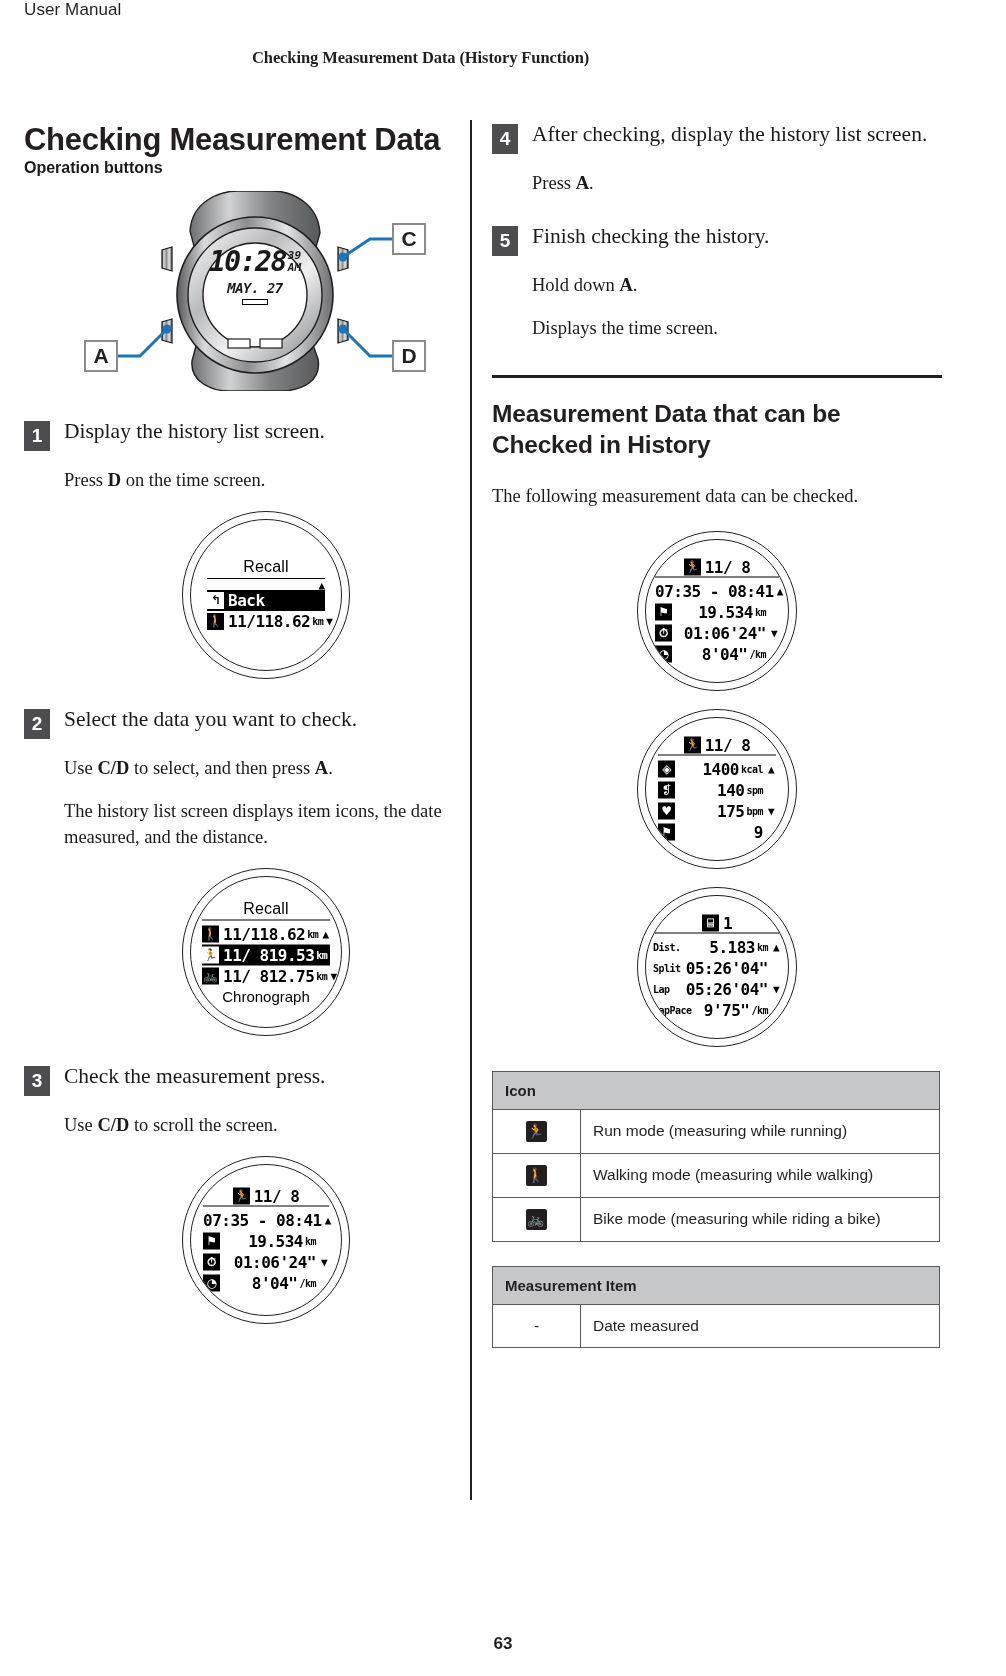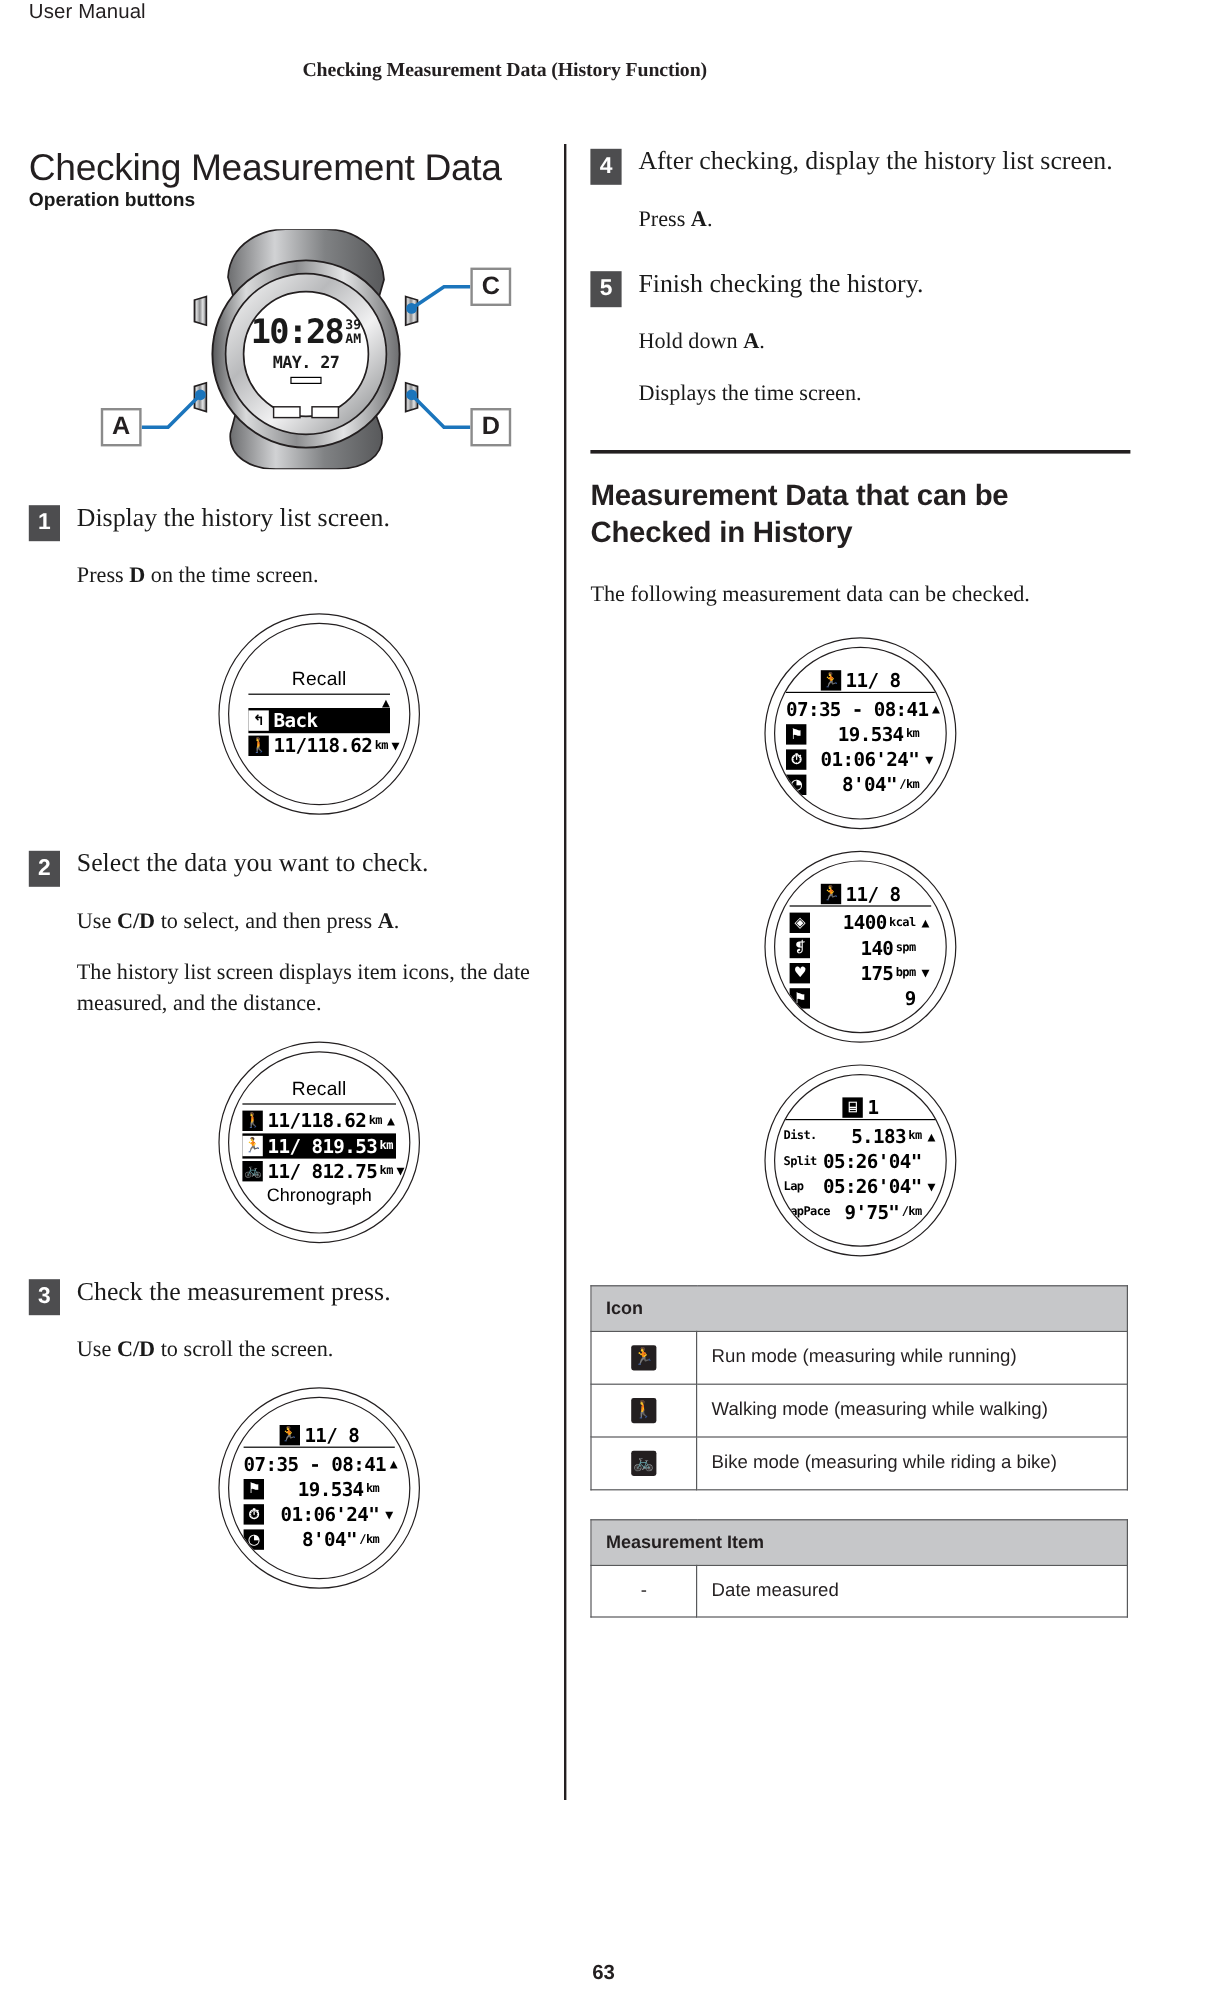--- a/index.html
+++ b/index.html
@@ -34,21 +34,21 @@
   }
   #col-left  { position:absolute; left:24px;  top:0; width:444px; }
   #col-right { position:absolute; left:492px; top:0; width:450px; }
   #col-divider {
     position:absolute; left:470px; top:0px; width:2px; height:1380px;
     background:#231f20;
   }
 
   h1.section-title {
     font-family:"Liberation Sans", sans-serif;
-    font-weight:normal; font-size:31px; line-height:1.26;
+    font-weight:bold; font-size:31px; line-height:1.26;
     margin:0 0 0 0; color:#231f20; letter-spacing:-0.3px;
   }
   h2.section-title2 {
     font-family:"Liberation Sans", sans-serif;
     font-weight:bold; font-size:24.5px; line-height:1.28;
     margin:0; color:#231f20; letter-spacing:-0.2px;
   }
   p.body { font-size:18.5px; line-height:1.42; margin:22px 0 0 0; }
   .label-bold {
     font-family:Liberation Sans, sans-serif;
@@ -244,21 +244,21 @@
 
         <polyline points="303,66 330,48 352,48" fill="none" stroke="#1b75bc" stroke-width="3"></polyline>
         <circle cx="303" cy="66" r="4.5" fill="#1b75bc"></circle>
         <polyline points="303,138 330,165 352,165" fill="none" stroke="#1b75bc" stroke-width="3"></polyline>
         <circle cx="303" cy="138" r="4.5" fill="#1b75bc"></circle>
         <polyline points="127,138 100,165 78,165" fill="none" stroke="#1b75bc" stroke-width="3"></polyline>
         <circle cx="127" cy="138" r="4.5" fill="#1b75bc"></circle>
       </svg>
 
       
-      <div id="time-lcd" style="left:215px; top:99px;">
+      <div id="time-lcd" style="left:215px; top:84px;font-style:italic;">
         <div>
           <span class="big">10:28</span><span class="small"><span>39</span><br>
                 <span>AM</span></span>
         </div>
         <div class="date">MAY. 27</div>
         <div class="bat"></div>
       </div>
 
       <div class="callout-box" style="left:352px; top:32px;">C</div>
       <div class="callout-box" style="left:44px; top:149px;">A</div>

